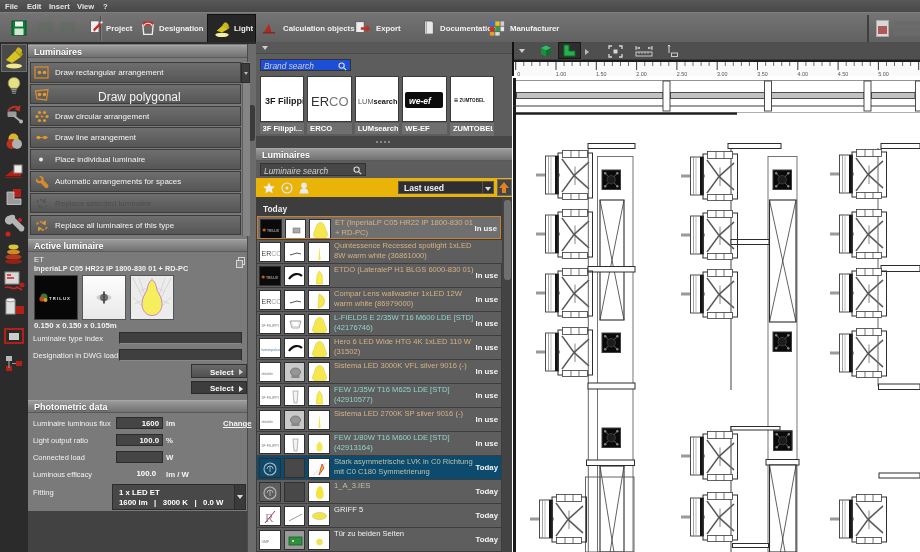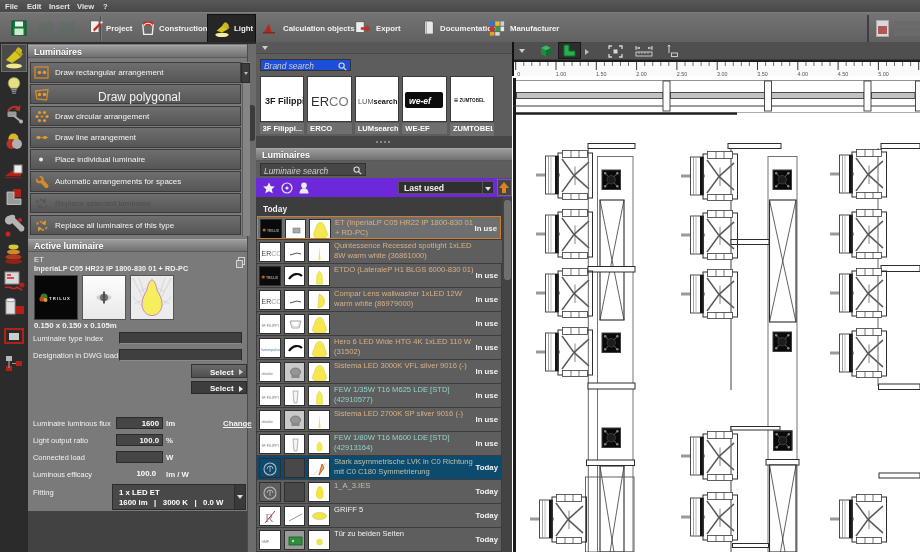--- a/index.html
+++ b/index.html
@@ -37,21 +37,21 @@
   <path d="M6 10 L7 14 L16 5 L14 3 L6 11 Z" fill="#c92a1e"></path>
   <path d="M14 3 L16 5 L18 2.5 L16 1 Z" fill="#e8e8e8" stroke="#777" stroke-width="0.6"></path>
  </svg>
  <div class="abs txt" style="left:106px;top:10.5px;font-size:7.8px;font-weight:bold;">Project</div>
 
  <svg class="abs" style="left:140px;top:6px;" width="16" height="18" viewBox="0 0 18 21">
   <path d="M3 7 L15 7 L14 18 L4 18 Z" fill="none" stroke="#ececec" stroke-width="1.6"></path>
   <rect x="3.5" y="3" width="11" height="5" fill="#c92a1e"></rect>
   <path d="M4 8 C6 4,12 4,14 8" fill="none" stroke="#ececec" stroke-width="1.2"></path>
  </svg>
- <div class="abs txt" style="left:159px;top:10.5px;font-size:7.8px;font-weight:bold;">Construction</div>
+ <div class="abs txt" style="left:159px;top:10.5px;font-size:7.8px;font-weight:bold;">Designation</div>
 
  <div class="abs" style="left:207px;top:1px;width:49px;height:29px;background:#262626;border:1px solid #111;border-bottom:none;"></div>
  <svg class="abs" style="left:213px;top:7px;" width="18" height="18" viewBox="0 0 20 20">
   <ellipse cx="10" cy="16.5" rx="7.5" ry="2.4" fill="#f5f0a0"></ellipse>
   <path d="M4 12 L12 5 L17 10 L10 14 Z" fill="#d8c520"></path>
   <path d="M12 5 L17 10 L18.5 8 L14 3.5 Z" fill="#b8a818"></path>
   <rect x="11" y="3" width="6" height="6" rx="2" fill="#c8b81c" transform="rotate(40 14 6)"></rect>
  </svg>
  <div class="abs txt" style="left:234px;top:10.5px;font-size:7.8px;font-weight:bold;">Light</div>
 
@@ -262,20 +262,23 @@
 <div class="abs" style="left:119px;top:348.5px;width:123px;height:12.5px;background:#3f3f3f;border:1px solid #2c2c2c;border-bottom-color:#8a8a8a;"></div>
 <div class="abs" style="left:191px;top:364px;width:56px;height:13.5px;background:linear-gradient(#6a6a6a,#4f4f4f);border:1px solid #333;">
  <div class="abs" style="left:18px;top:2.5px;font-size:8px;font-weight:bold;color:#fff;">Select</div>
  <div class="abs" style="right:3px;top:4px;width:0;height:0;border-top:3px solid transparent;border-bottom:3px solid transparent;border-left:4px solid #ccc;"></div>
 </div>
 <div class="abs" style="left:191px;top:380.5px;width:56px;height:13.5px;background:#3d3d3d;border:1px solid #2a2a2a;">
  <div class="abs" style="left:18px;top:2.5px;font-size:8px;font-weight:bold;color:#fff;">Select</div>
  <div class="abs" style="right:3px;top:4px;width:0;height:0;border-top:3px solid transparent;border-bottom:3px solid transparent;border-left:4px solid #eee;"></div>
 </div>
 
+<div class="abs" style="left:28px;top:400px;width:219px;height:13px;background:linear-gradient(#9b9b9b,#717171);border-top:1px solid #a8a8a8;border-bottom:1px solid #5a5a5a;">
+      <div class="abs" style="left:6px;top:1px;font-size:9px;font-weight:bold;color:#fff;text-shadow:0 1px 1px #555;">Photometric data</div>
+    </div>
 <div class="abs txt" style="left:33px;top:418.5px;font-size:7.4px;">Luminaire luminous flux</div>
     <div class="abs" style="left:116px;top:416.5px;width:47px;height:12.5px;background:#454545;border:1px solid #2c2c2c;">
       <div class="abs" style="right:3px;top:1.5px;font-size:7.8px;font-weight:bold;color:#fff;">1600</div>
     </div>
     <div class="abs txt" style="left:166px;top:418.5px;font-size:7.8px;font-weight:bold;">lm</div>
 <div class="abs txt" style="left:33px;top:435.5px;font-size:7.4px;">Light output ratio</div>
     <div class="abs" style="left:116px;top:433.5px;width:47px;height:12.5px;background:#454545;border:1px solid #2c2c2c;">
       <div class="abs" style="right:3px;top:1.5px;font-size:7.8px;font-weight:bold;color:#fff;">100.0</div>
     </div>
     <div class="abs txt" style="left:166px;top:435.5px;font-size:7.8px;font-weight:bold;">%</div>
@@ -364,21 +367,21 @@
     </div>
 
 <div class="abs" style="left:256px;top:161px;width:256px;height:17px;background:#5d5d5d;"></div>
 <div class="abs" style="left:260px;top:163px;width:106px;height:12.5px;background:#474747;border:1px solid #333;">
  <div class="abs" style="left:3px;top:1.5px;font-size:8.4px;font-style:italic;color:#cfcfcf;">Luminaire search</div>
  <svg class="abs" style="right:3px;top:2px;" width="9" height="9" viewBox="0 0 9 9">
         <circle cx="3.6" cy="3.6" r="2.6" fill="none" stroke="#ddd" stroke-width="1.1"></circle>
         <path d="M5.6 5.6 L8.2 8.2" stroke="#ddd" stroke-width="1.2"></path>
       </svg>
 </div>
-<div class="abs" style="left:256px;top:178px;width:256px;height:19px;background:#6d28d9;">
+<div class="abs" style="left:256px;top:178px;width:256px;height:19px;background:#eab308;">
  <svg class="abs" style="left:7px;top:4px;" width="100" height="12" viewBox="0 0 100 12">
   <path d="M6 0.5 L7.8 4.2 L11.8 4.6 L8.8 7.3 L9.7 11.2 L6 9.2 L2.3 11.2 L3.2 7.3 L0.2 4.6 L4.2 4.2 Z" fill="#f0f0f0"></path>
   <circle cx="24" cy="6" r="5" fill="none" stroke="#e8e8e8" stroke-width="1.2"></circle>
         <circle cx="24" cy="6" r="1.6" fill="#e8e8e8"></circle>
   <circle cx="41" cy="3.4" r="2.8" fill="#ececec"></circle>
         <path d="M36.5 11.5 C36.5 7.8 38.5 6.2 41 6.2 C43.5 6.2 45.5 7.8 45.5 11.5 Z" fill="#ececec"></path>
  </svg>
  <div class="abs" style="left:142px;top:2.5px;width:85px;height:13px;background:#2f2f2f;border:1px solid #555;">
   <div class="abs" style="left:5px;top:1.5px;font-size:8.6px;font-weight:bold;color:#f2f2f2;">Last used</div>
  </div>
@@ -513,20 +516,21 @@
           </svg>
         </div>
       </div>
 <div style="position:absolute;left:51px;top:0;width:21.5px;height:20px;">
         <div class="tb" style="left:0;background:#fdfdfd;">
           <svg width="21" height="20" viewBox="0 0 21 20">
             <path d="M10.5 2.5 C7.5 2.5 6 6 5.5 9 C4.5 11 3.5 13 3.5 15 C3.5 17.5 6.5 18.5 10.5 18.5 C14.5 18.5 17.5 17.5 17.5 15 C17.5 13 16.5 11 15.5 9 C15 6 13.5 2.5 10.5 2.5 Z" fill="#f4e84e" stroke="#d8c040" stroke-width="0.5"></path>
           </svg>
         </div>
       </div>
+<div style="position:absolute;left:77px;top:1px;width:141px;font-size:7.6px;line-height:10px;color:#8fd4cd;">L-FIELDS E 2/35W T16 M600 LDE [STD] (42176746)</div>
 <div style="position:absolute;right:3px;top:7px;font-size:7.8px;font-weight:bold;color:#f4f4f4;">In use</div>
 </div>
 <div class="abs" style="left:257px;top:336px;width:244px;height:23px;background:#5e5e5e;overflow:hidden;">
 <div style="position:absolute;left:2px;top:0;width:21.5px;height:20px;">
         <div class="tb" style="left:0;background:#fff;">
           <svg width="21" height="20" viewBox="0 0 21 20">
             <text x="1.5" y="12" font-size="3.6" fill="#5577aa" font-family="Liberation Sans">lumenpulse</text>
           </svg>
         </div>
       </div>

